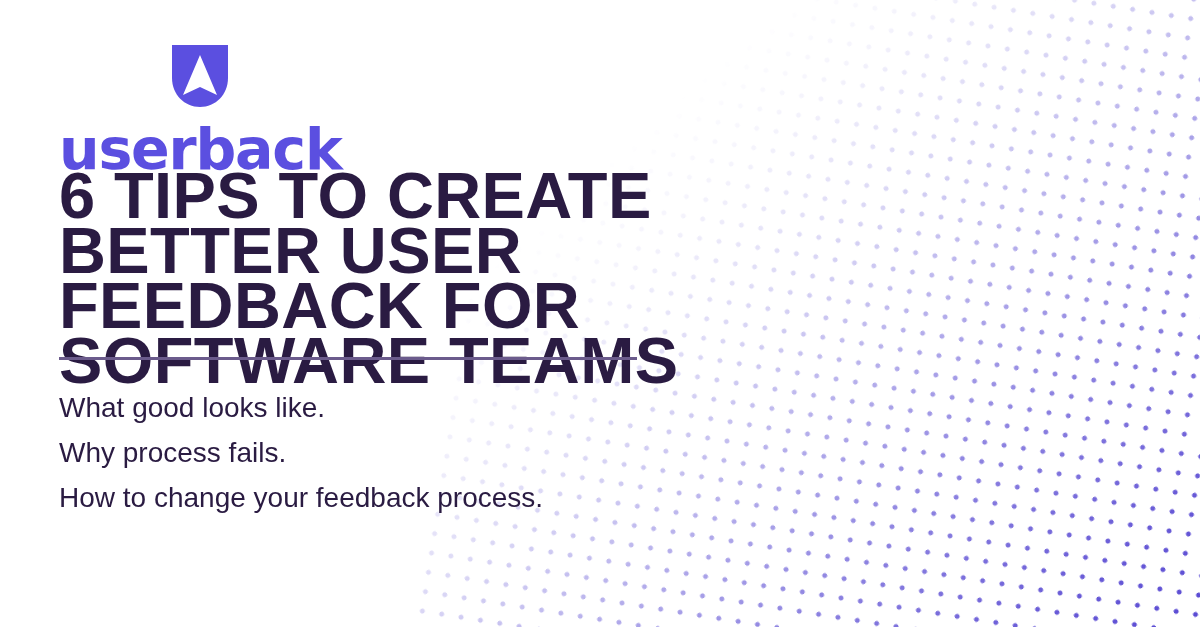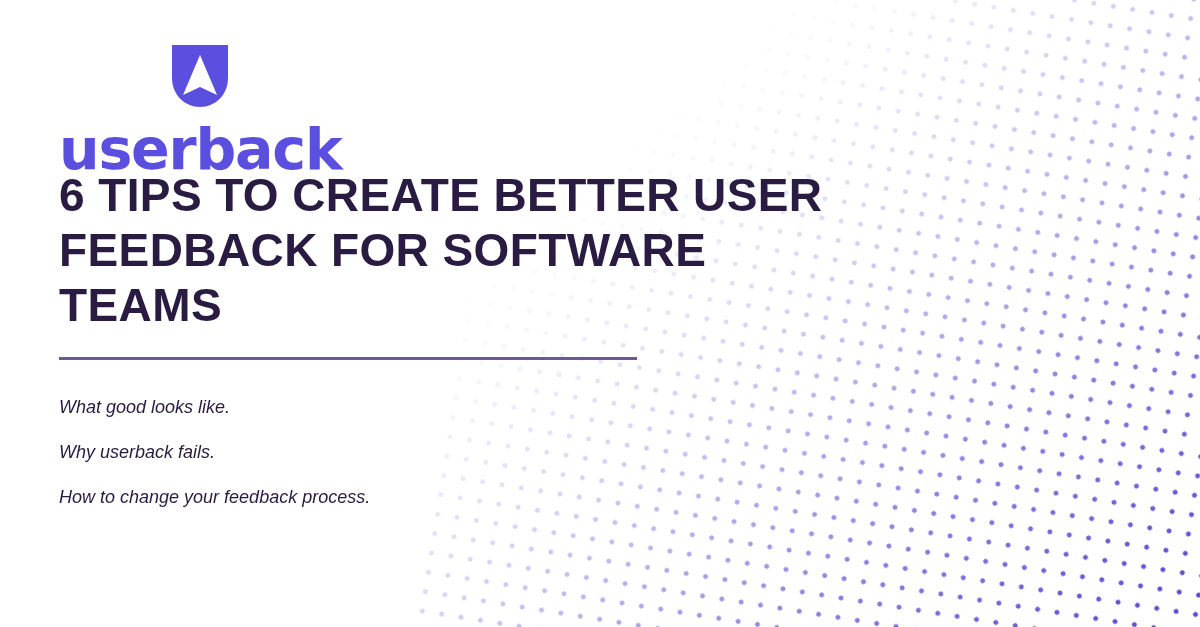--- a/index.html
+++ b/index.html
@@ -92,21 +92,21 @@
   }
 
   
   .headline {
     position: absolute;
     top: 168px;
     left: 0;
     margin: 0;
     width: 820px;
     font-family: "Liberation Sans", sans-serif;
-    font-size: 46px;
+    font-size: 65px;
     font-weight: 700;
     line-height: 55px;
     letter-spacing: 0.4px;
     color: #2a1b42;
     text-transform: uppercase;
   }
 
   
   .divider {
     position: absolute;
@@ -123,26 +123,25 @@
   .sublist {
     position: absolute;
     top: 385px;
     left: 0;
     margin: 0;
     padding: 0;
     list-style: none;
   }
   .sublist li {
     font-family: "Liberation Sans", sans-serif;
-    font-size: 18px;
+    font-size: 28px;
     font-weight: 400;
     line-height: 45px;
     color: #2a1b42;
     white-space: nowrap;
-    font-style: italic;
   }
 </style>
 </head>
 <body>
 
 <div class="banner">
 
   <div class="dot-field"></div>
 
   <div class="content">
@@ -154,18 +153,18 @@
       </svg>
       <span class="logo-word">userback</span>
     </div>
 
     <h1 class="headline">6 Tips to Create Better User Feedback for Software Teams</h1>
 
     <hr class="divider">
 
     <ul class="sublist">
       <li>What good looks like.</li>
-      <li>Why userback fails.</li>
+      <li>Why process fails.</li>
       <li>How to change your feedback process.</li>
     </ul>
 
   </div>
 </div>
 
 </body></html>

